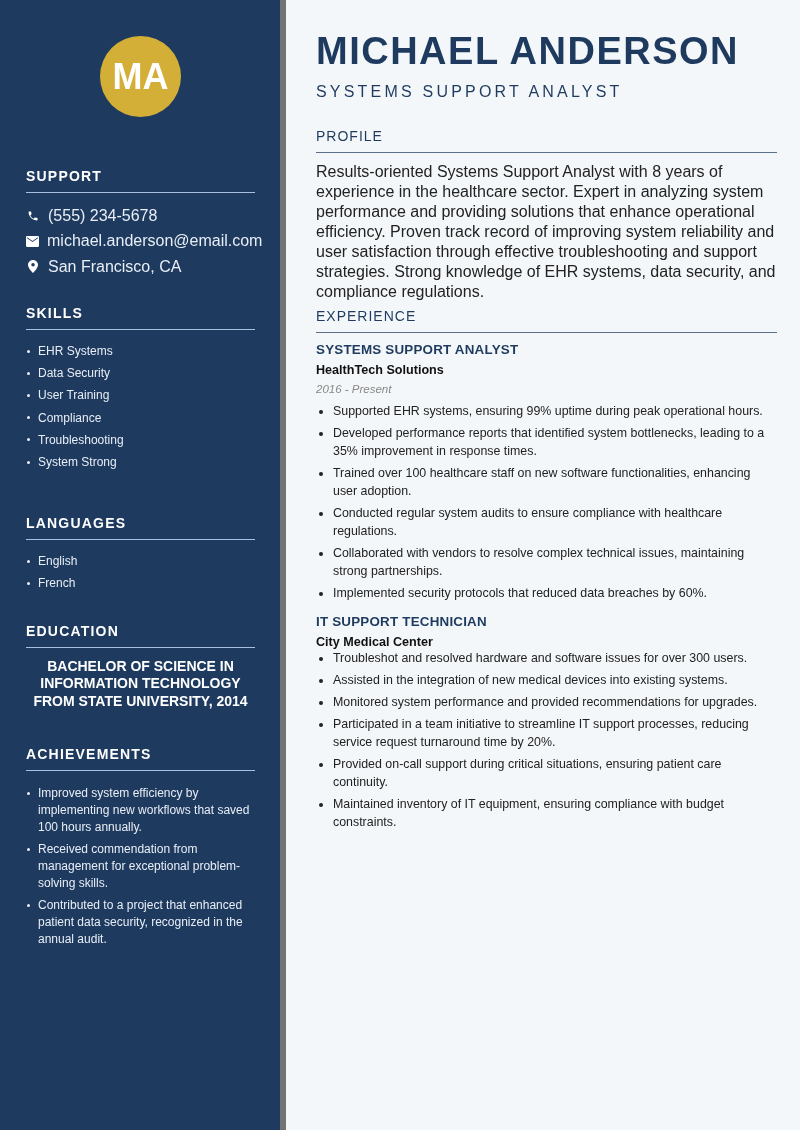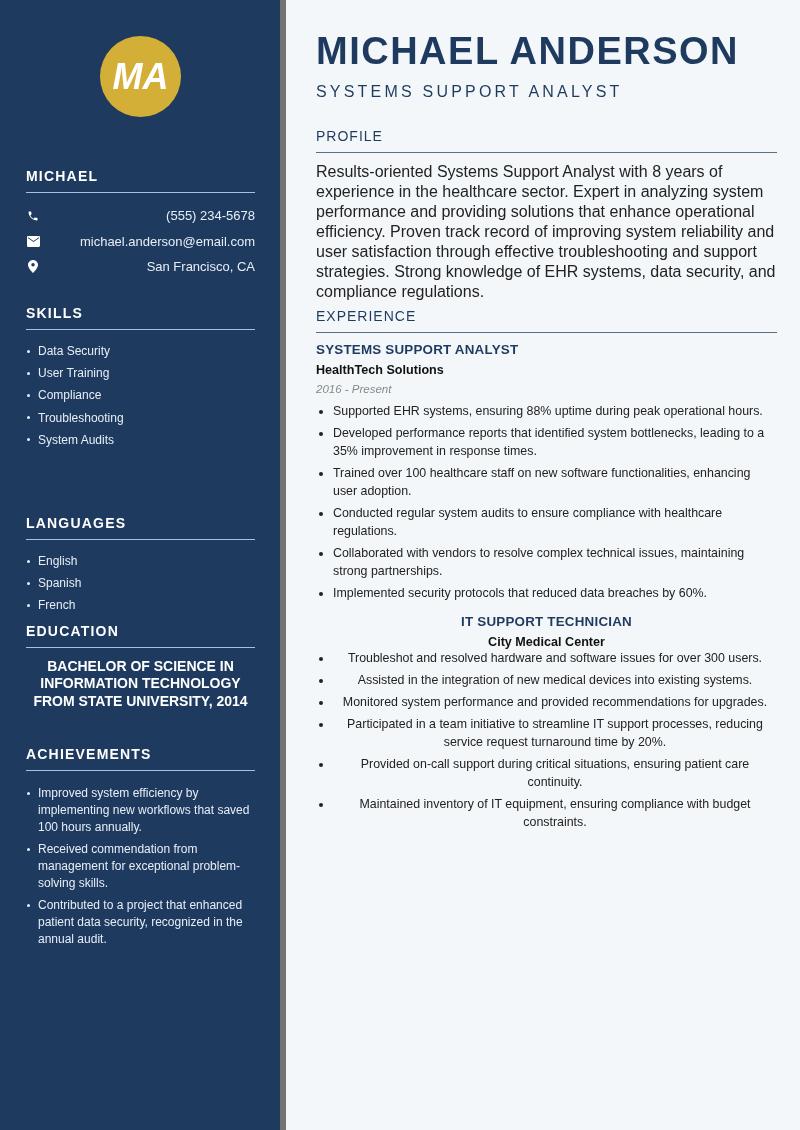--- a/index.html
+++ b/index.html
@@ -14,28 +14,28 @@
     background: #1e3a5f; color: #ffffff;
   }
   .main {
     position: absolute; left: 280px; top: 0; width: 520px; height: 1130px;
     background: #f4f7f9; border-left: 6px solid #737373; box-sizing: border-box;
   }
   .avatar {
     position: absolute; left: 100px; top: 36px; width: 81px; height: 81px;
     border-radius: 50%; background: #d4af37;
     display: flex; align-items: center; justify-content: center;
-    color: #ffffff; font-weight: bold; font-size: 36px; letter-spacing: 0px; font-style: italic;
+    color: #ffffff; font-weight: bold; font-size: 36px; letter-spacing: 0px;
   }
   .side-section { position: absolute; left: 26px; width: 229px; }
   .side-heading {
     font-weight: bold; font-size: 14px; letter-spacing: 1.2px;
     padding-bottom: 8px; border-bottom: 1.5px solid #a9c0de; margin-bottom: 10px;
   }
-  .contact-row { display: flex; align-items: center; height: 25.5px; font-size: 13px; color: #e8eef6; justify-content: space-between; }
+  .contact-row { display: flex; align-items: center; height: 25.5px; font-size: 16px; color: #e8eef6; }
   .contact-row .ic { width: 14px; height: 14px; margin-right: 8px; display: inline-flex; align-items: center; justify-content: center; }
   .side-list { list-style: none; margin: 0; padding: 0; }
   .side-list li {
     position: relative; padding-left: 12px; font-size: 12px; color: #e8eef6;
     line-height: 22.2px;
   }
   .side-list li::before {
     content: ""; position: absolute; left: 1px; top: 9.5px; width: 3px; height: 3px;
     background: #e8eef6; border-radius: 50%;
   }
@@ -72,21 +72,21 @@
 </style>
 </head>
 <body>
 
 <aside class="sidebar">
   <div class="avatar">
     <span>MA</span>
   </div>
 
   <section class="side-section" style="top:168px;">
-    <div class="side-heading">MICHAEL</div>
+    <div class="side-heading">SUPPORT</div>
     <div class="contact-row">
       <span class="ic">
         <svg width="12" height="12" viewBox="0 0 24 24">
             <path fill="#fff" d="M6.6 10.8a15.1 15.1 0 006.6 6.6l2.2-2.2c.3-.3.7-.4 1-.2 1.1.4 2.3.6 3.6.6.6 0 1 .4 1 1V20c0 .6-.4 1-1 1A17 17 0 013 4c0-.6.4-1 1-1h3.5c.6 0 1 .4 1 1 0 1.3.2 2.5.6 3.6.1.3 0 .7-.2 1z"></path>
           </svg>
       </span>
       <span>(555) 234-5678</span>
     </div>
     <div class="contact-row">
       <span class="ic">
@@ -102,33 +102,33 @@
             <path fill="#fff" d="M10 0C4.5 0 0 4.3 0 9.7 0 17 10 26 10 26s10-9 10-16.3C20 4.3 15.5 0 10 0zm0 13.2a3.5 3.5 0 110-7 3.5 3.5 0 010 7z"></path>
           </svg>
       </span>
       <span>San Francisco, CA</span>
     </div>
   </section>
 
   <section class="side-section" style="top:305px;">
     <div class="side-heading">SKILLS</div>
     <ul class="side-list">
+      <li>EHR Systems</li>
       <li>Data Security</li>
       <li>User Training</li>
       <li>Compliance</li>
       <li>Troubleshooting</li>
-      <li>System Audits</li>
+      <li>System Strong</li>
     </ul>
   </section>
 
   <section class="side-section" style="top:515px;">
     <div class="side-heading">LANGUAGES</div>
     <ul class="side-list">
       <li>English</li>
-      <li>Spanish</li>
       <li>French</li>
     </ul>
   </section>
 
   <section class="side-section" style="top:623px;">
     <div class="side-heading">EDUCATION</div>
     <div class="edu-text">BACHELOR OF SCIENCE IN INFORMATION TECHNOLOGY FROM STATE UNIVERSITY, 2014</div>
   </section>
 
   <section class="side-section" style="top:746px;">
@@ -151,30 +151,30 @@
   </section>
 
   <section class="main-section" style="top:308px;">
     <div class="main-heading">EXPERIENCE</div>
 
     <div>
       <div class="job-title">SYSTEMS SUPPORT ANALYST</div>
       <div class="company">HealthTech Solutions</div>
       <div class="dates">2016 - Present</div>
       <ul class="bullets">
-        <li>Supported EHR systems, ensuring 88% uptime during peak operational hours.</li>
+        <li>Supported EHR systems, ensuring 99% uptime during peak operational hours.</li>
         <li>Developed performance reports that identified system bottlenecks, leading to a 35% improvement in response times.</li>
         <li>Trained over 100 healthcare staff on new software functionalities, enhancing user adoption.</li>
         <li>Conducted regular system audits to ensure compliance with healthcare regulations.</li>
         <li>Collaborated with vendors to resolve complex technical issues, maintaining strong partnerships.</li>
         <li>Implemented security protocols that reduced data breaches by 60%.</li>
       </ul>
     </div>
 
-    <div style="margin-top:12px;text-align:center;">
+    <div style="margin-top:12px;">
       <div class="job-title">IT SUPPORT TECHNICIAN</div>
       <div class="company">City Medical Center</div>
       <ul class="bullets">
         <li>Troubleshot and resolved hardware and software issues for over 300 users.</li>
         <li>Assisted in the integration of new medical devices into existing systems.</li>
         <li>Monitored system performance and provided recommendations for upgrades.</li>
         <li>Participated in a team initiative to streamline IT support processes, reducing service request turnaround time by 20%.</li>
         <li>Provided on-call support during critical situations, ensuring patient care continuity.</li>
         <li>Maintained inventory of IT equipment, ensuring compliance with budget constraints.</li>
       </ul>

